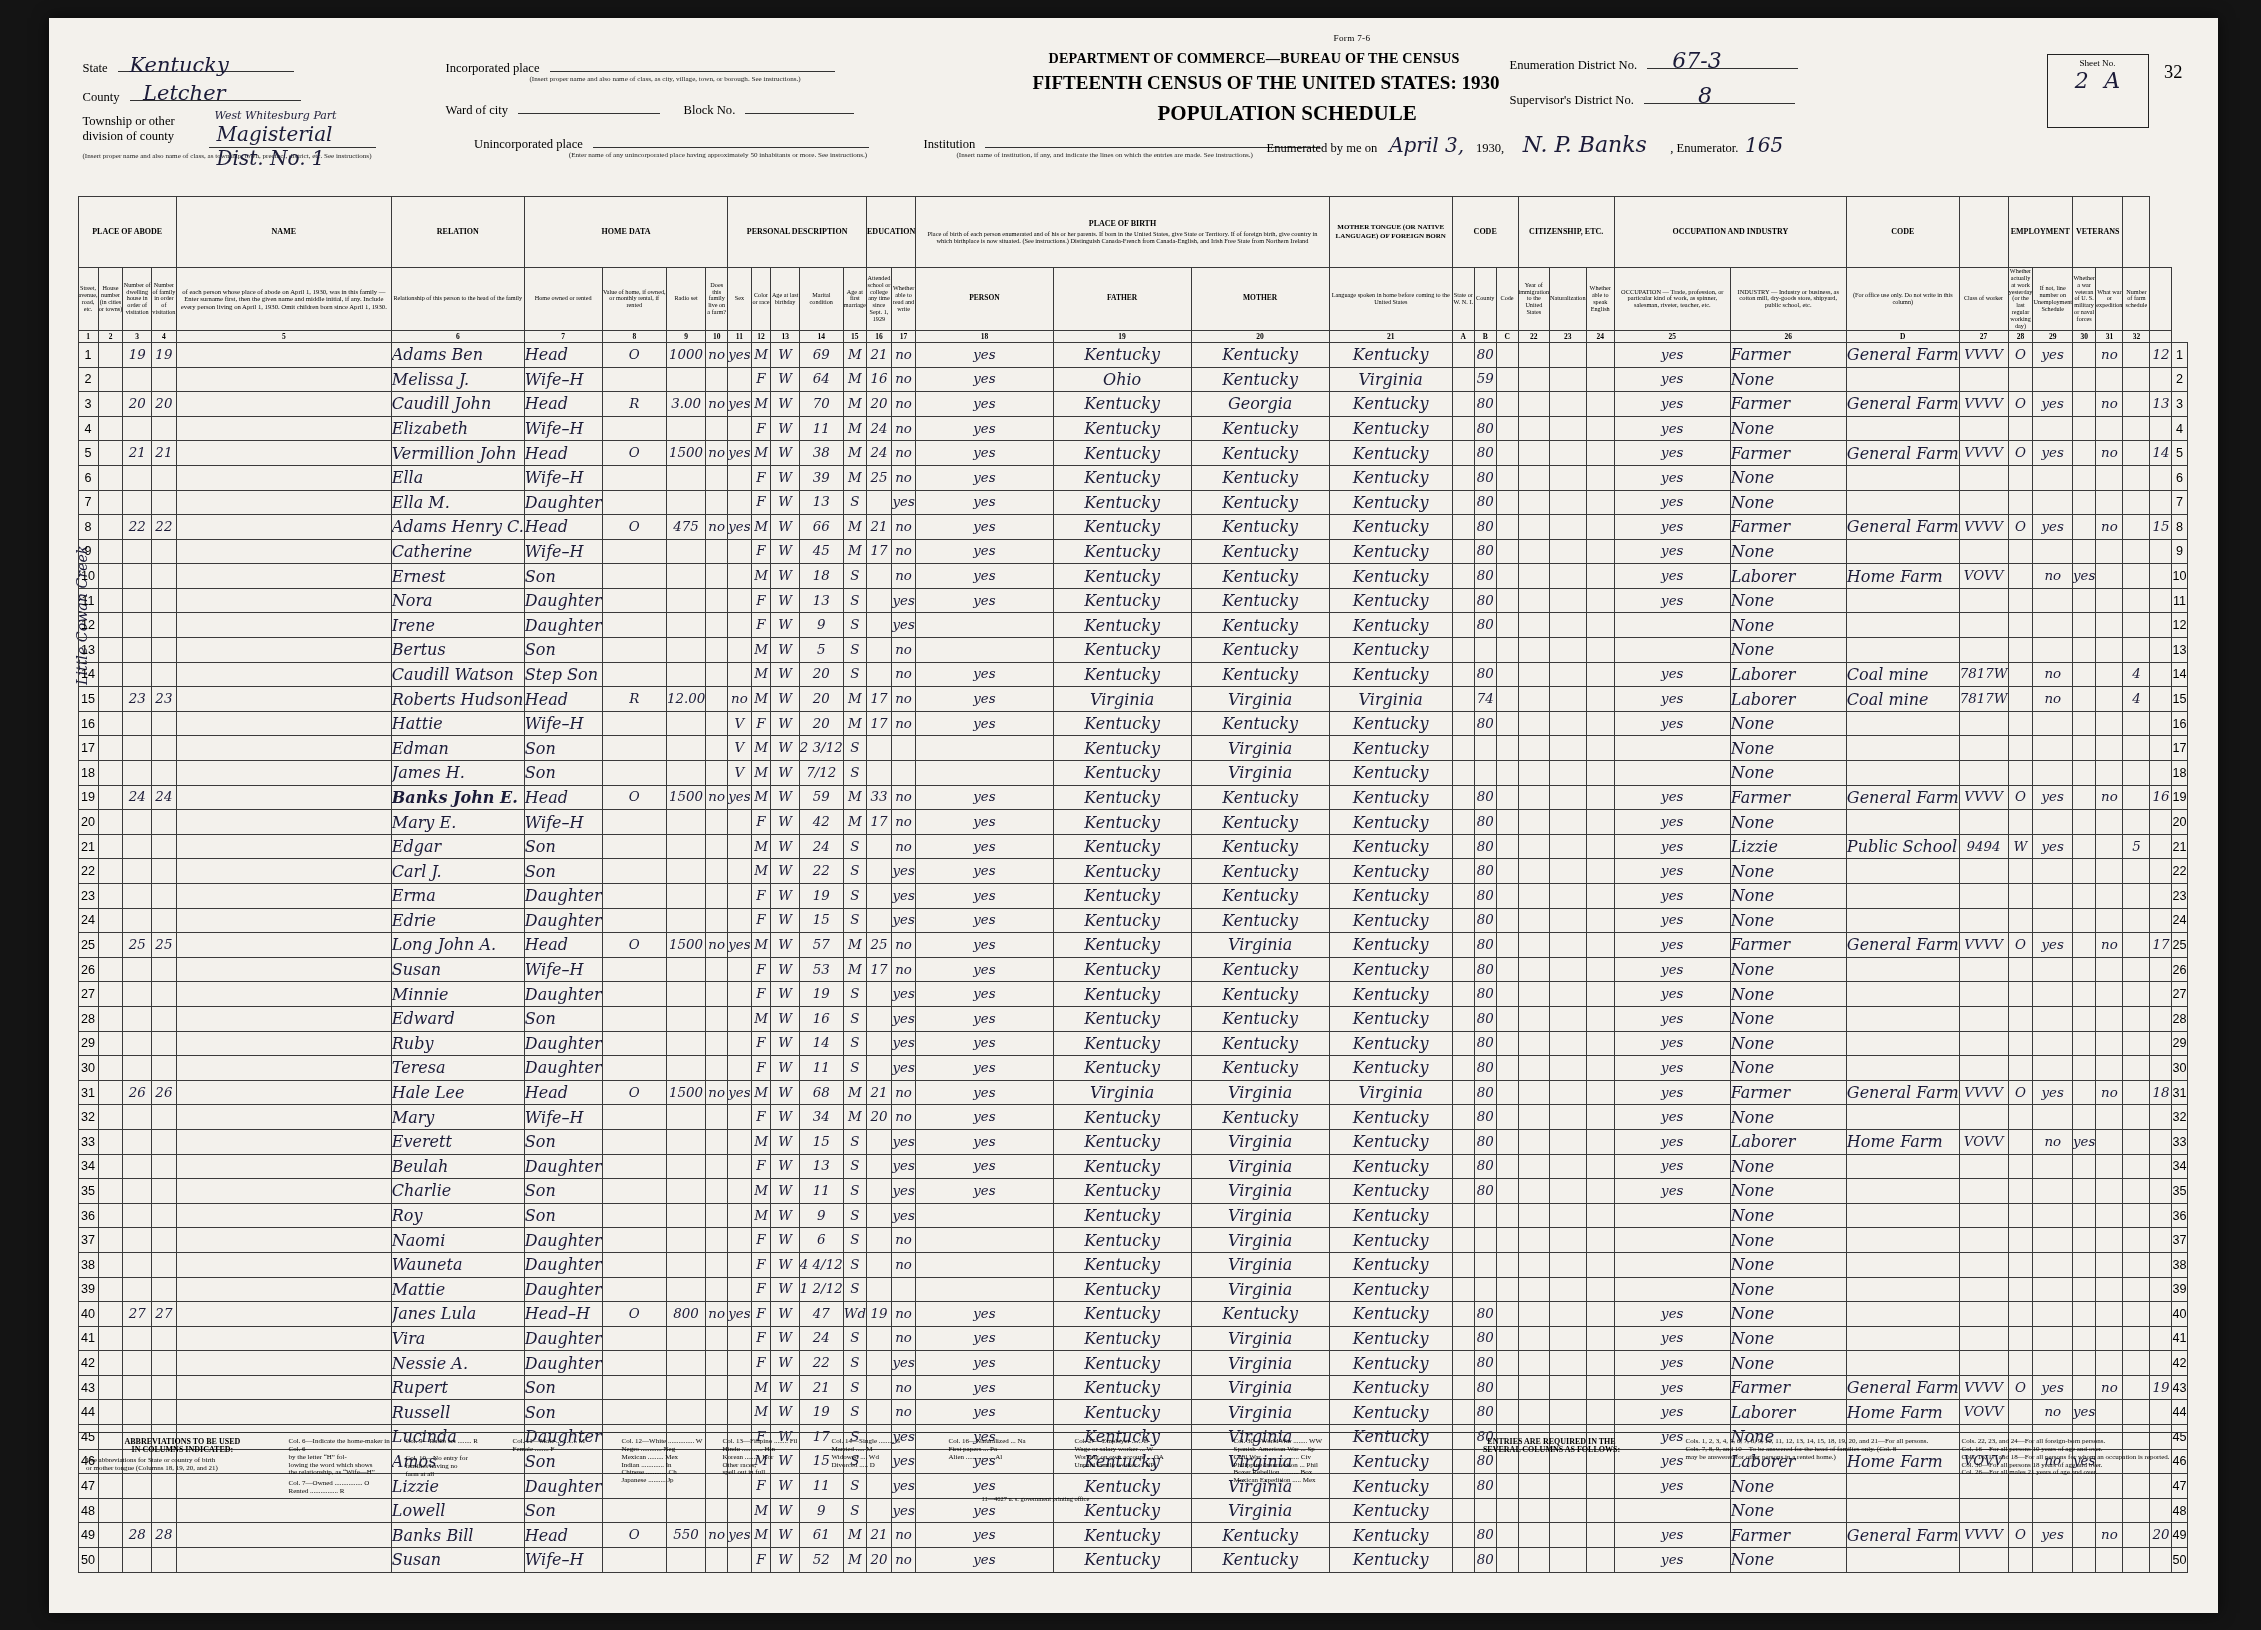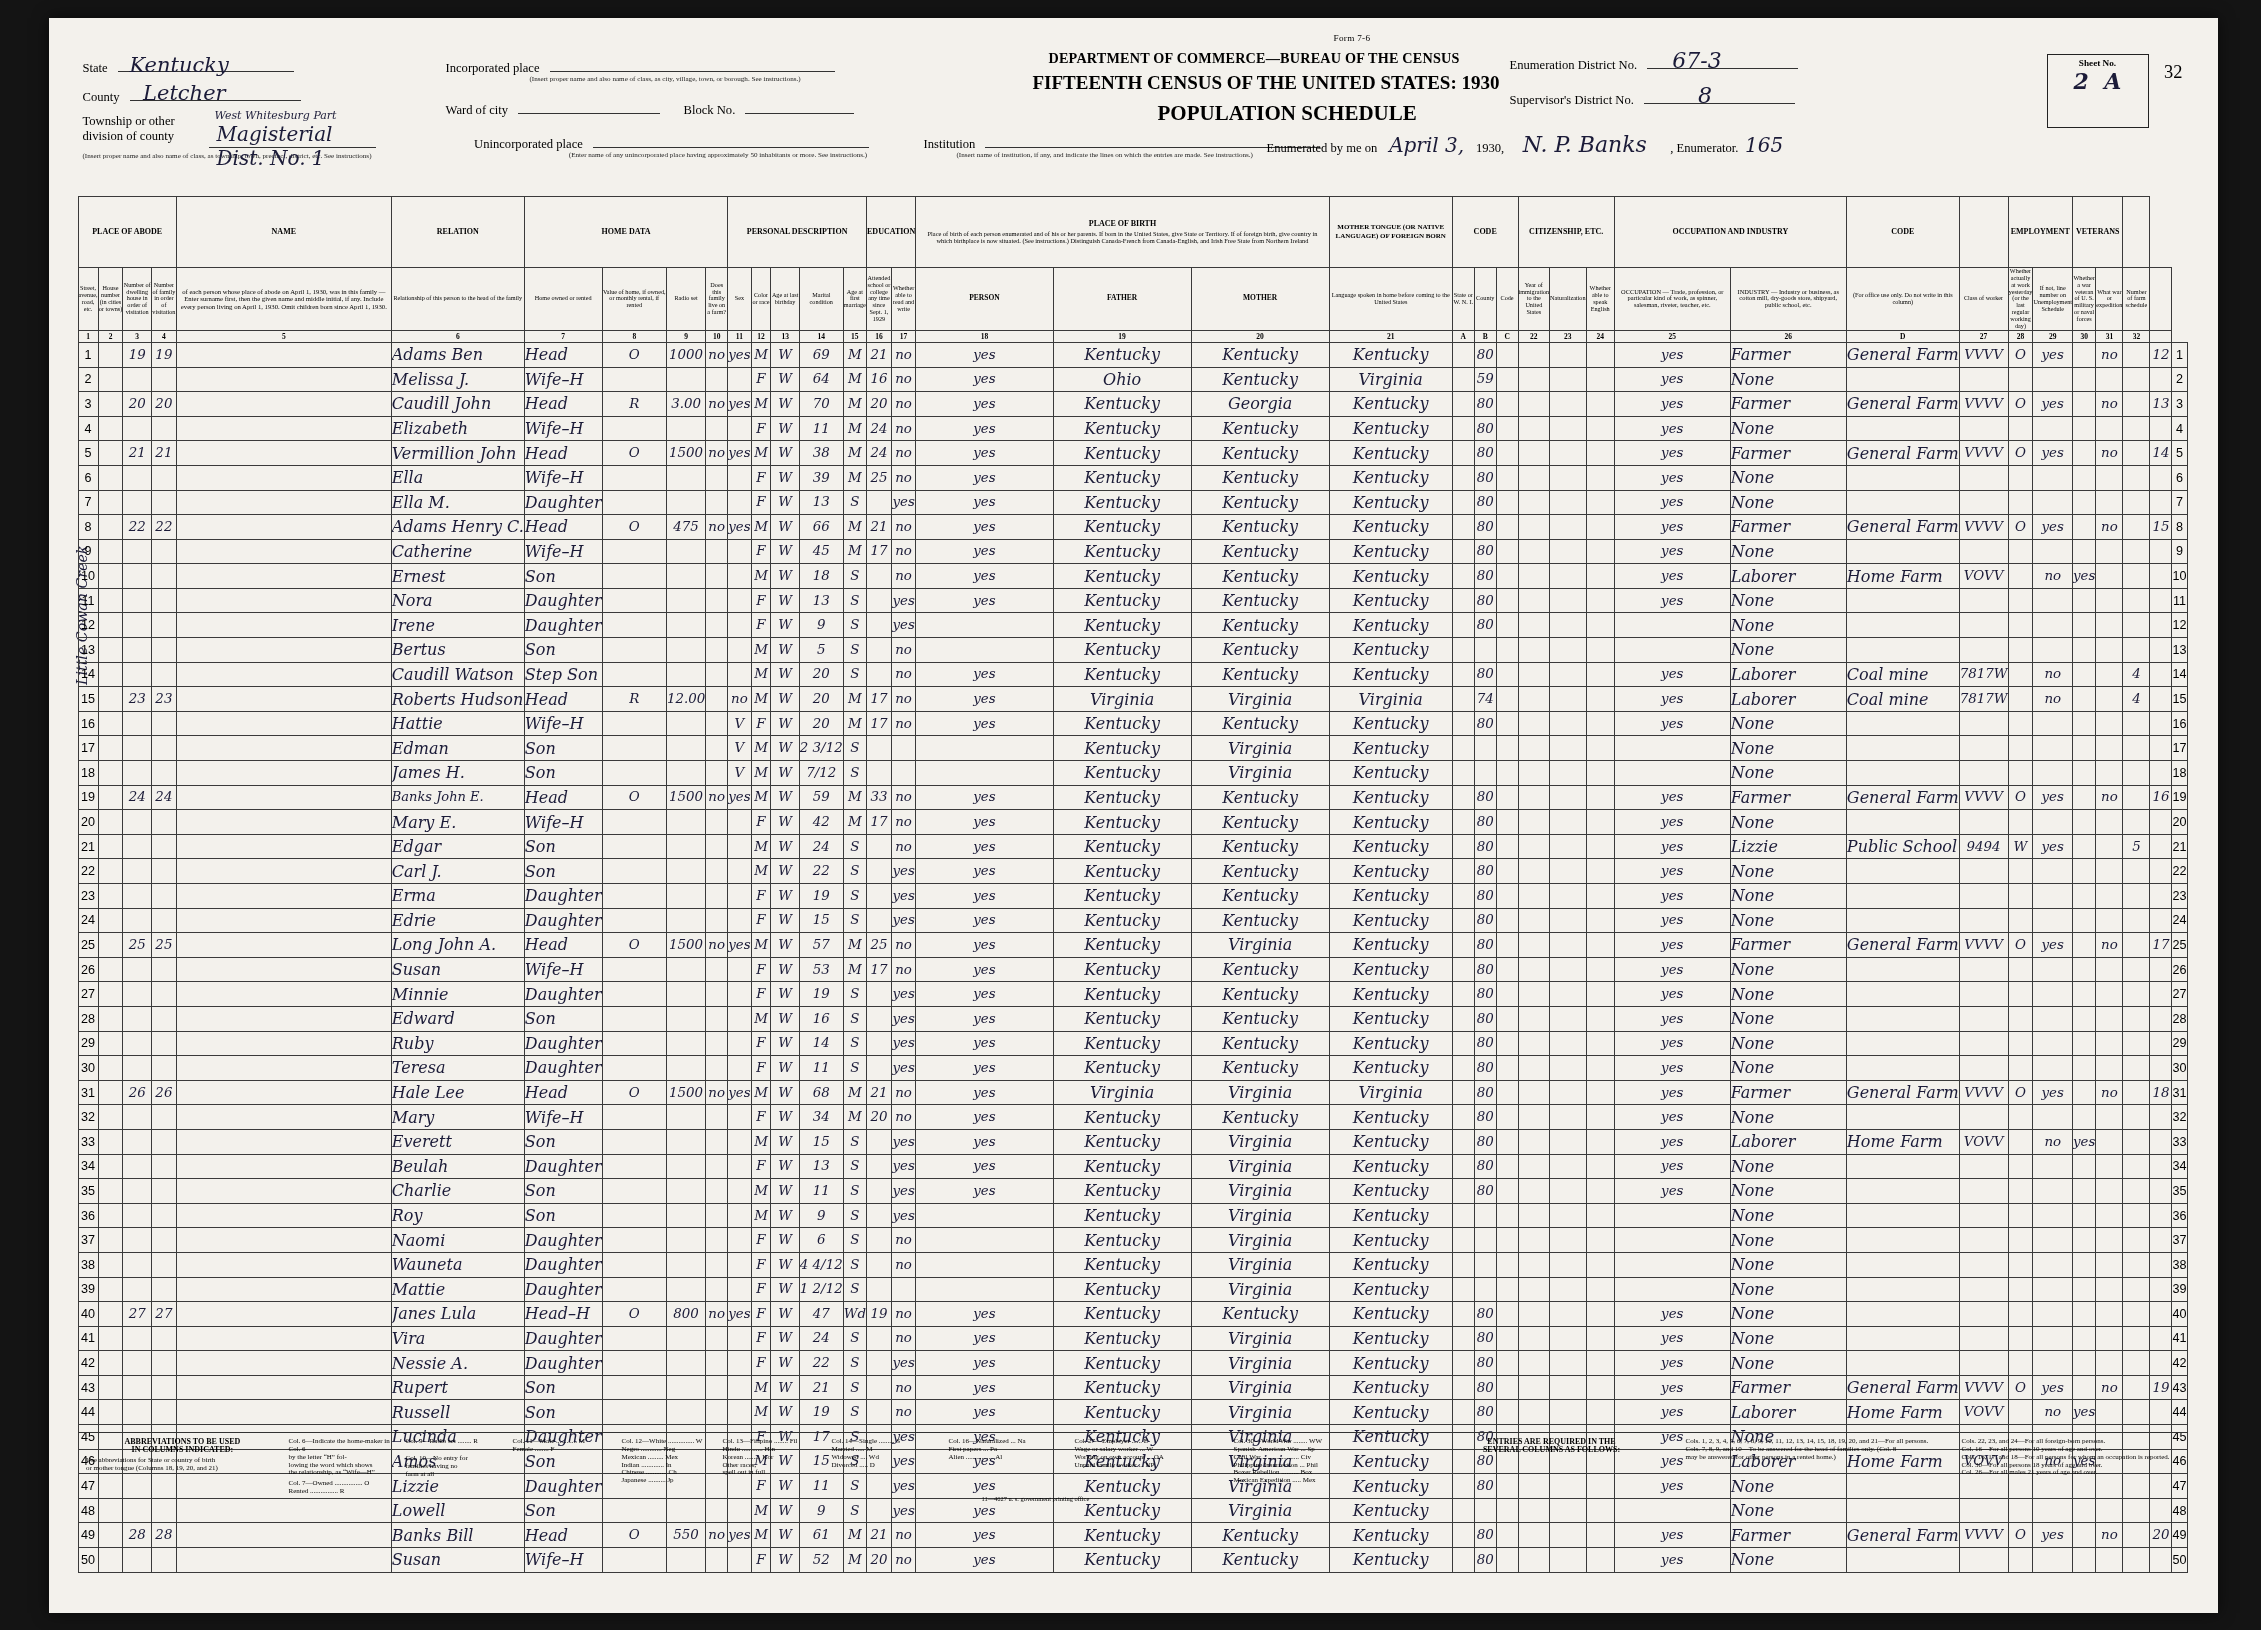--- a/index.html
+++ b/index.html
@@ -20,21 +20,21 @@
   .t1{position:absolute;left:971px;top:18.4px;font-size:14.2px;font-weight:bold;letter-spacing:0.2px;}
   .t2{position:absolute;left:955px;top:40px;font-size:19px;font-weight:bold;}
   .t3{position:absolute;left:1080px;top:69px;font-size:21px;font-weight:bold;}
 
   .lbl{font-size:12.6px;}
   .tiny{font-size:7.1px;line-height:7.5px;color:#222;}
   .hw{font-family:"DejaVu Serif",serif;font-style:italic;color:#1b1b38;}
   .rule{border-bottom:1px solid #333;display:inline-block;}
 
   .fl{position:absolute;}
-  .sheetbox{position:absolute;right:39px;top:22px;width:100px;height:72px;border:1.7px solid #222;font-weight:bold;}
+  .sheetbox{position:absolute;right:39px;top:22px;width:100px;height:72px;border:1.7px solid #222;}
   .sheetbox .cap{font-size:9.2px;text-align:center;padding-top:3.3px;line-height:10px;}
   .sheetbox .val{font-size:22px;text-align:center;}
   .pageno{position:absolute;right:5px;top:30px;font-size:18.4px;}
 
   
   table.grid{position:absolute;left:0;top:164px;border-collapse:collapse;table-layout:fixed;}
   table.grid td,table.grid th{border:0.8px solid #3a3a3a;padding:0;vertical-align:middle;}
   .colhdr{height:70px;font-size:8px;text-align:center;line-height:8.4px;font-weight:bold;}
   .subhdr{height:47px;font-size:6.2px;text-align:center;line-height:6.9px;font-weight:normal;padding:0.8px 0.8px;}
   .numrow td{height:11px;font-size:7.5px;text-align:center;font-weight:bold;}
@@ -1014,21 +1014,21 @@
               <td class="hwc"><span class="hw" style="font-size: 13.4px;"></span></td>
               <td class="hwc"><span class="hw" style="font-size: 13.4px;"></span></td>
               <td class="ln">18</td>
             </tr>
             <tr class="drow">
               <td class="ln">19</td>
               <td class="hwc"><span class="hw" style="font-size: 13.4px;"></span></td>
               <td class="hwc"><span class="hw" style="font-size: 13.4px;">24</span></td>
               <td class="hwc"><span class="hw" style="font-size: 13.4px;">24</span></td>
               <td class="hwc"><span class="hw" style="font-size: 13.4px;"></span></td>
-              <td class="hwl"><span class="hw" style="font-size: 13px;">Banks  John E.</span></td>
+              <td class="hwl"><span class="hw" style="font-size: 16px; font-weight: bold;">Banks  John E.</span></td>
               <td class="hwl"><span class="hw" style="font-size: 16px;">Head</span></td>
               <td class="hwc"><span class="hw" style="font-size: 13.4px;">O</span></td>
               <td class="hwc"><span class="hw" style="font-size: 13.4px;">1500</span></td>
               <td class="hwc"><span class="hw" style="font-size: 13.4px;">no</span></td>
               <td class="hwc"><span class="hw" style="font-size: 13.4px;">yes</span></td>
               <td class="hwc"><span class="hw" style="font-size: 13.4px;">M</span></td>
               <td class="hwc"><span class="hw" style="font-size: 13.4px;">W</span></td>
               <td class="hwc"><span class="hw" style="font-size: 13.4px;">59</span></td>
               <td class="hwc"><span class="hw" style="font-size: 13.4px;">M</span></td>
               <td class="hwc"><span class="hw" style="font-size: 13.4px;">33</span></td>

